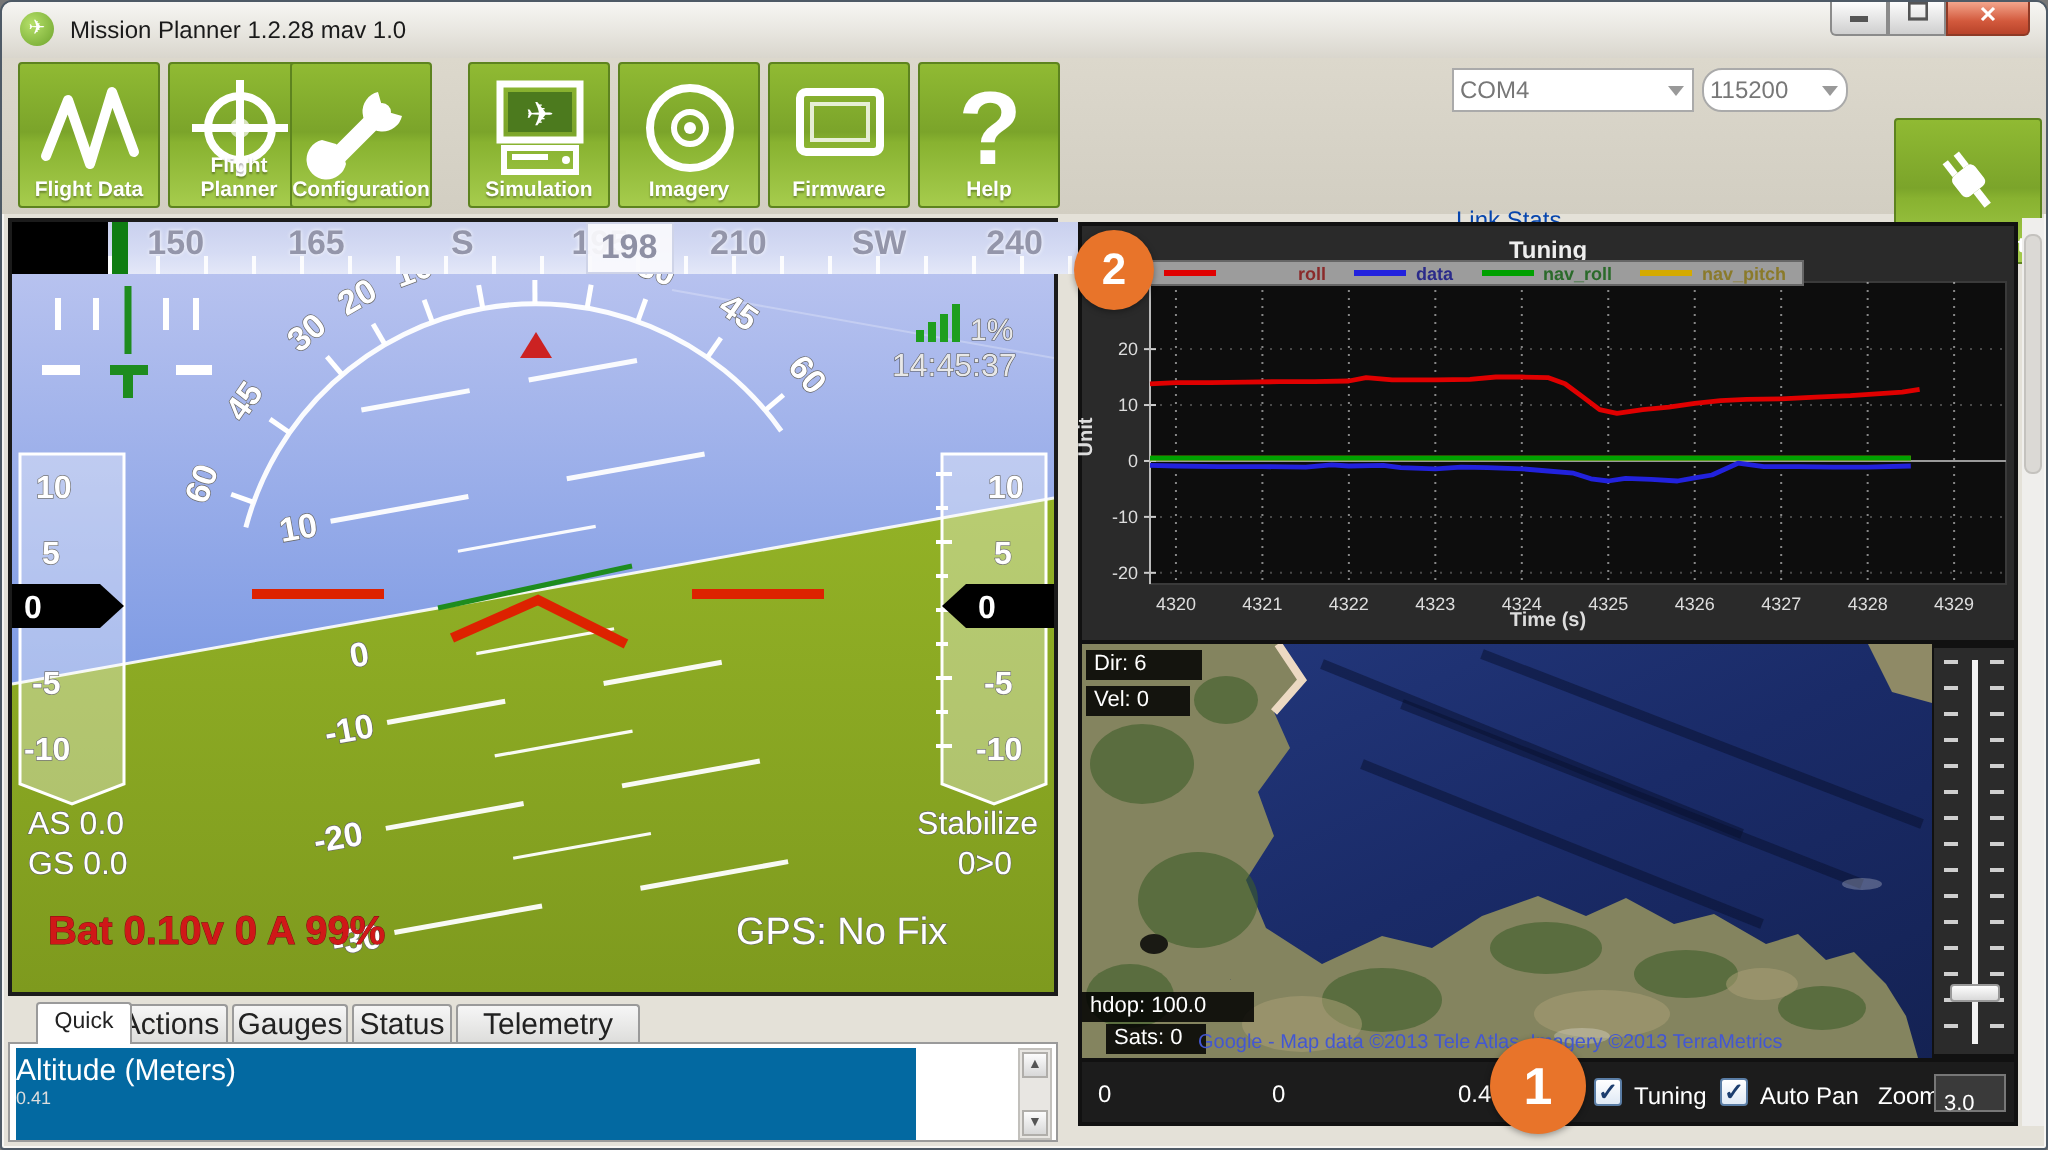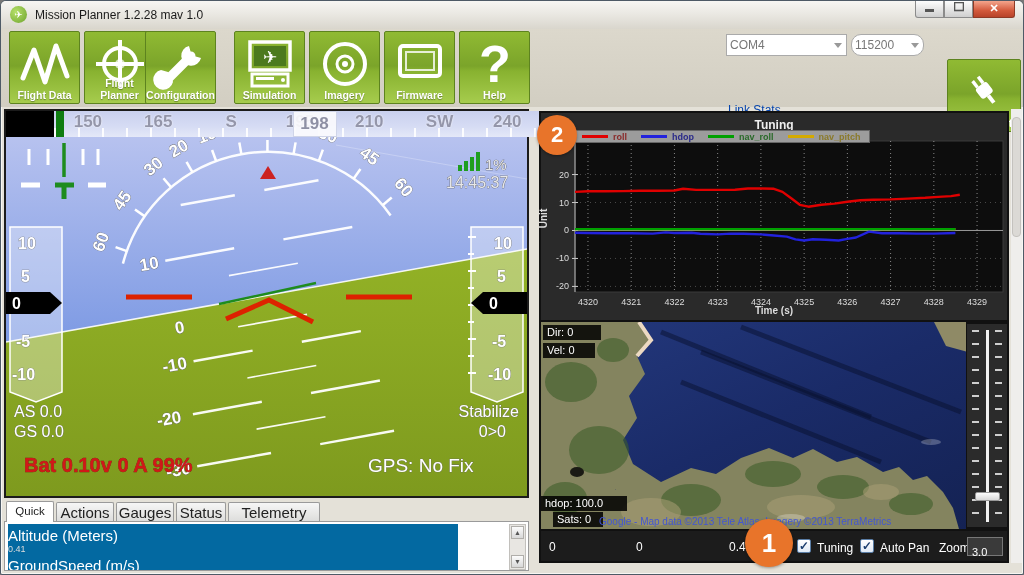--- a/index.html
+++ b/index.html
@@ -383,49 +383,48 @@
           <text x="513" y="280" text-anchor="end">Stabilize</text>
           <text x="500" y="300" text-anchor="end">0&gt;0</text>
         </g>
         <text x="18" y="335" font-size="20" font-weight="bold" fill="#d01818" stroke="#7a1010" stroke-width=".5" paint-order="stroke">Bat 0.10v 0 A 99%</text>
         <text x="362" y="335" font-size="19" fill="#fff" stroke="#666" stroke-width=".6" paint-order="stroke">GPS: No Fix</text>
       </g>
     </svg>
   </div>
 
   <div id="tabstrip">
-    <div class="tab active" style="left:2px;  width:48px;">Quick</div>
+    <div class="tab active" style="left:14px;  width:48px;">Quick</div>
     <div class="tab" style="left:52px; width:58px;">Actions</div>
     <div class="tab" style="left:112px;width:58px;">Gauges</div>
     <div class="tab" style="left:172px;width:50px;">Status</div>
     <div class="tab" style="left:224px;width:92px;">Telemetry Logs</div>
   </div>
 
   <div id="quick-panel">
     <div id="quick-inner">
       <div class="qt">Altitude (Meters)</div>
       <div class="qv">0.41</div>
-      <div class="qt">GroundSpeed (m/s)</div>
     </div>
     <div id="quick-scroll">
       <div class="scr-arr" style="top:1px">▲</div>
       <div class="scr-arr" style="bottom:1px">▼</div>
     </div>
   </div>
 
   <div id="tuning-panel">
     <div id="tuning-title">Tuning</div>
     <div id="tuning-legend">
         <span class="leg-entry">
           <span class="leg-swatch" style="background: rgb(224, 0, 0);"></span>
-          <span class="leg-lbl" style="color: rgb(138, 42, 42);">roll</span>
+          <span class="leg-lbl" style="color: rgb(138, 42, 42); margin-left: 36px;">roll</span>
         </span>
         <span class="leg-entry">
           <span class="leg-swatch" style="background: rgb(34, 34, 221);"></span>
-          <span class="leg-lbl" style="color: rgb(42, 42, 138);">hdop</span>
+          <span class="leg-lbl" style="color: rgb(42, 42, 138);">data</span>
         </span>
         <span class="leg-entry">
           <span class="leg-swatch" style="background: rgb(0, 160, 0);"></span>
           <span class="leg-lbl" style="color: rgb(42, 106, 42);">nav_roll</span>
         </span>
         <span class="leg-entry">
           <span class="leg-swatch" style="background: rgb(212, 170, 0);"></span>
           <span class="leg-lbl" style="color: rgb(138, 122, 42);">nav_pitch</span>
         </span>
       </div>
@@ -511,21 +510,21 @@
         <ellipse cx="110" cy="190" rx="30" ry="14"></ellipse>
           <ellipse cx="260" cy="185" rx="34" ry="12"></ellipse>
         <ellipse cx="340" cy="170" rx="18" ry="8"></ellipse>
       </g>
       <ellipse cx="36" cy="150" rx="7" ry="5" fill="#1a1a14"></ellipse>
       <g fill="rgba(255,255,255,.25)">
           <ellipse cx="250" cy="196" rx="14" ry="4"></ellipse>
           <ellipse cx="390" cy="120" rx="10" ry="3"></ellipse>
         </g>
     </svg>
-    <div class="map-tag" style="left:2px;top:3px;width:58px;">Dir: 0</div>
+    <div class="map-tag" style="left:2px;top:3px;width:58px;">Dir: 6</div>
     <div class="map-tag" style="left:2px;top:21px;width:52px;">Vel: 0</div>
     <div class="map-tag" style="left:0;top:174px;width:86px;">hdop: 100.0</div>
     <div class="map-tag" style="left:12px;top:190px;width:50px;">Sats: 0</div>
     <div id="map-attrib">Google - Map data ©2013 Tele Atlas, Imagery ©2013 TerraMetrics</div>
   </div>
 
   <div id="zoom-slider">
     <div class="slider-ticks" style="left:5px"></div>
     <div class="slider-ticks" style="right:5px"></div>
     <div id="slider-track"></div>

